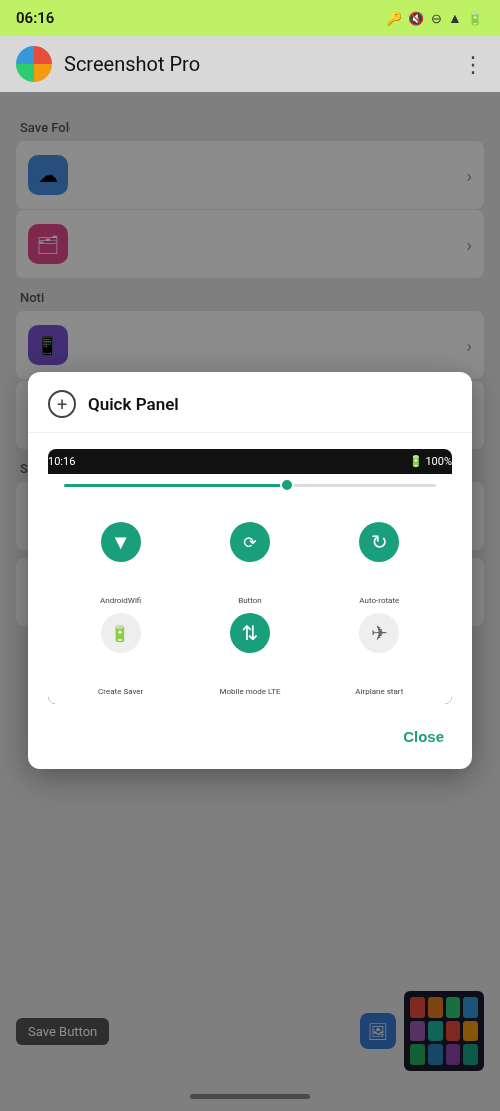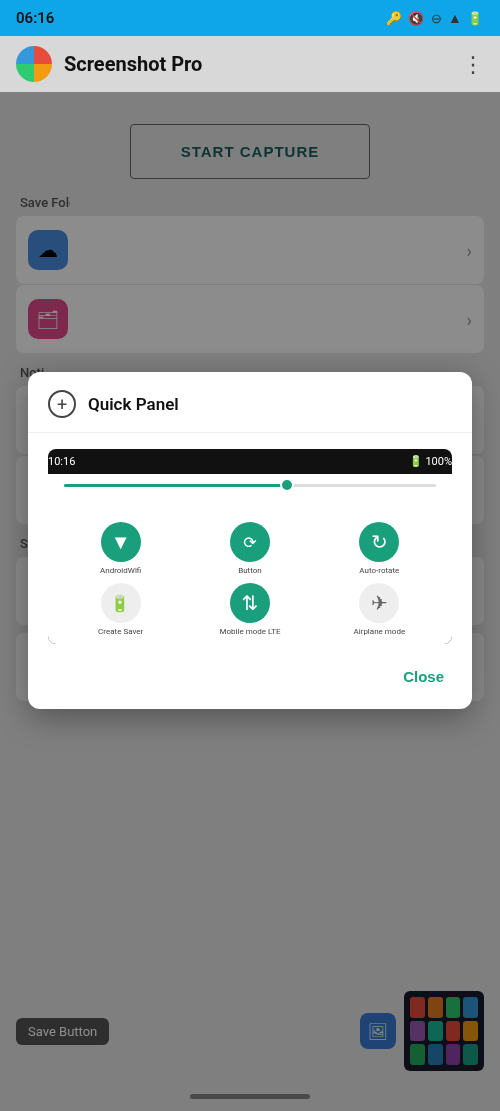--- a/index.html
+++ b/index.html
@@ -12,21 +12,21 @@
       position: relative;
       overflow: hidden;
     }
 
     
     .status-bar {
       display: flex;
       justify-content: space-between;
       align-items: center;
       padding: 8px 16px;
-      background: #0ea5e9;
+      background: #bef264;
       height: 36px;
     }
     .status-time {
       font-size: 15px;
       font-weight: 600;
       color: #111;
     }
     .status-icons {
       display: flex;
       gap: 6px;
@@ -48,21 +48,21 @@
     .app-icon {
       width: 36px;
       height: 36px;
       border-radius: 50%;
       background: conic-gradient(from 0deg, #e74c3c 0% 25%, #f39c12 25% 50%, #2ecc71 50% 75%, #3498db 75% 100%);
       margin-right: 12px;
       flex-shrink: 0;
     }
     .app-title {
       font-size: 20px;
-      font-weight: 700;
+      font-weight: 400;
       color: #111;
       flex: 1;
     }
     .menu-dots {
       font-size: 22px;
       color: #444;
       cursor: pointer;
     }
 
     
@@ -287,20 +287,21 @@
       align-items: center;
       justify-content: center;
       font-size: 20px;
     }
     .mockup-tile-icon.active { background: #1a9f7c; color: #fff; }
     .mockup-tile-icon.inactive { background: #eee; color: #666; }
     .mockup-tile-label {
       font-size: 8px;
       color: #444;
       text-align: center;
+      margin-top: 30px;
     }
 
     .dialog-footer {
       display: flex;
       justify-content: flex-end;
       padding: 4px 16px 8px;
     }
     .close-btn {
       color: #1a9f7c;
       font-size: 15px;
@@ -333,21 +334,20 @@
 </div>
 
 <div class="app-bar">
   <div class="app-icon"></div>
   <span class="app-title">Screenshot Pro</span>
   <span class="menu-dots">⋮</span>
 </div>
 
 <div class="main-content" style="height: calc(1111px - 92px); position: relative;">
 
-  <button class="start-capture-btn">START CAPTURE</button>
 
   <div class="section-label partial-label" style="width:50px;">Save Folder</div>
   <div class="settings-row" style="margin-bottom:1px;">
     <div class="row-icon blue">☁</div>
     <span class="row-text"></span>
     <span class="row-chevron">›</span>
   </div>
   <div class="settings-row">
     <div class="row-icon pink" style="color:#fff; font-size:18px;">🗂</div>
     <span class="row-text"></span>
@@ -441,21 +441,21 @@
           <div class="mockup-tile">
             <div class="mockup-tile-icon inactive" style="font-size:16px;">🔋</div>
             <span class="mockup-tile-label">Create Saver</span>
           </div>
           <div class="mockup-tile">
             <div class="mockup-tile-icon active">⇅</div>
             <span class="mockup-tile-label">Mobile mode LTE</span>
           </div>
           <div class="mockup-tile">
             <div class="mockup-tile-icon inactive">✈</div>
-            <span class="mockup-tile-label">Airplane mode</span>
+            <span class="mockup-tile-label">Airplane start</span>
           </div>
         </div>
       </div>
     </div>
     <div class="dialog-footer">
       <button class="close-btn">Close</button>
     </div>
   </div>
 
 </div>

